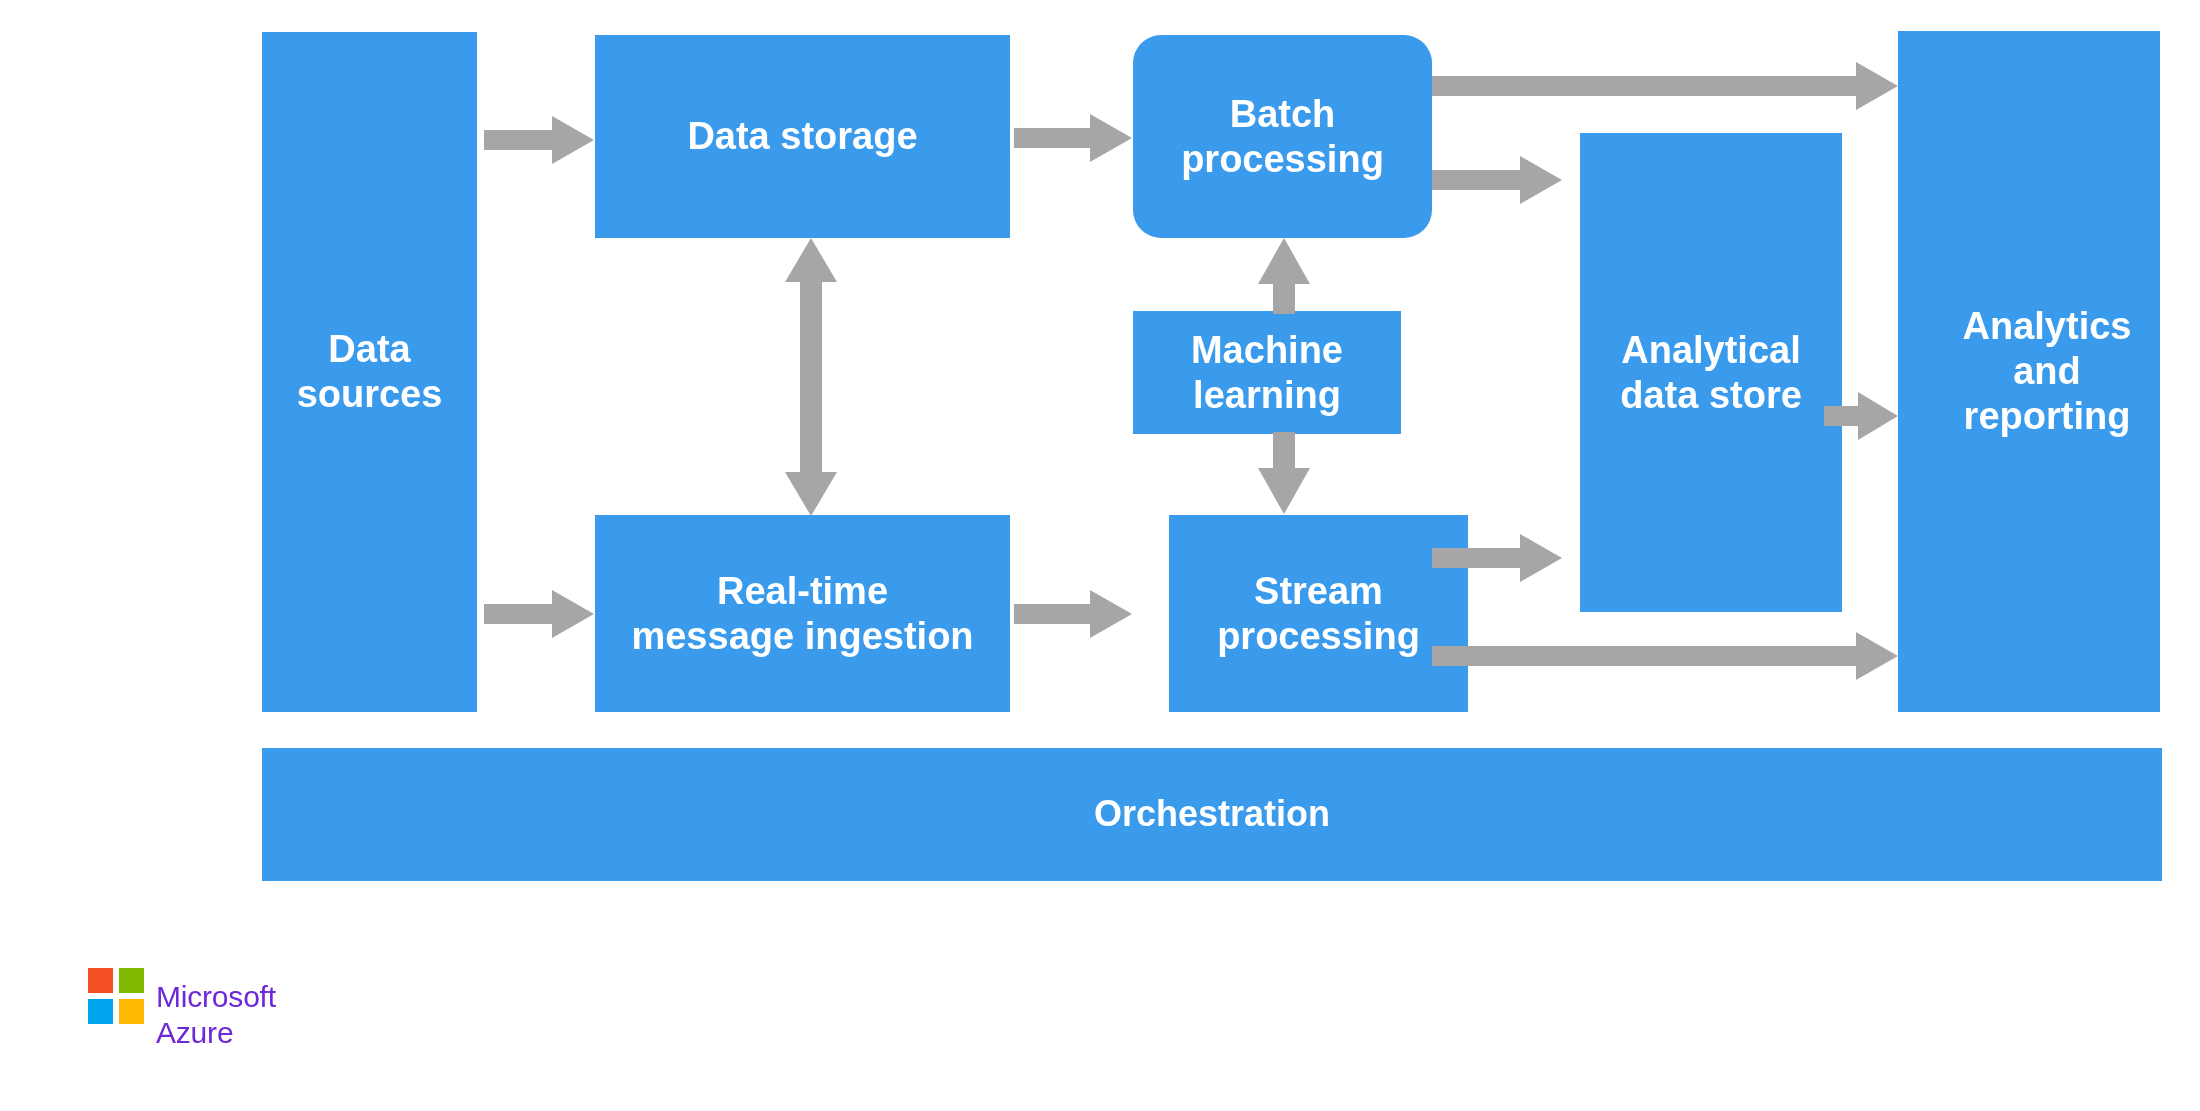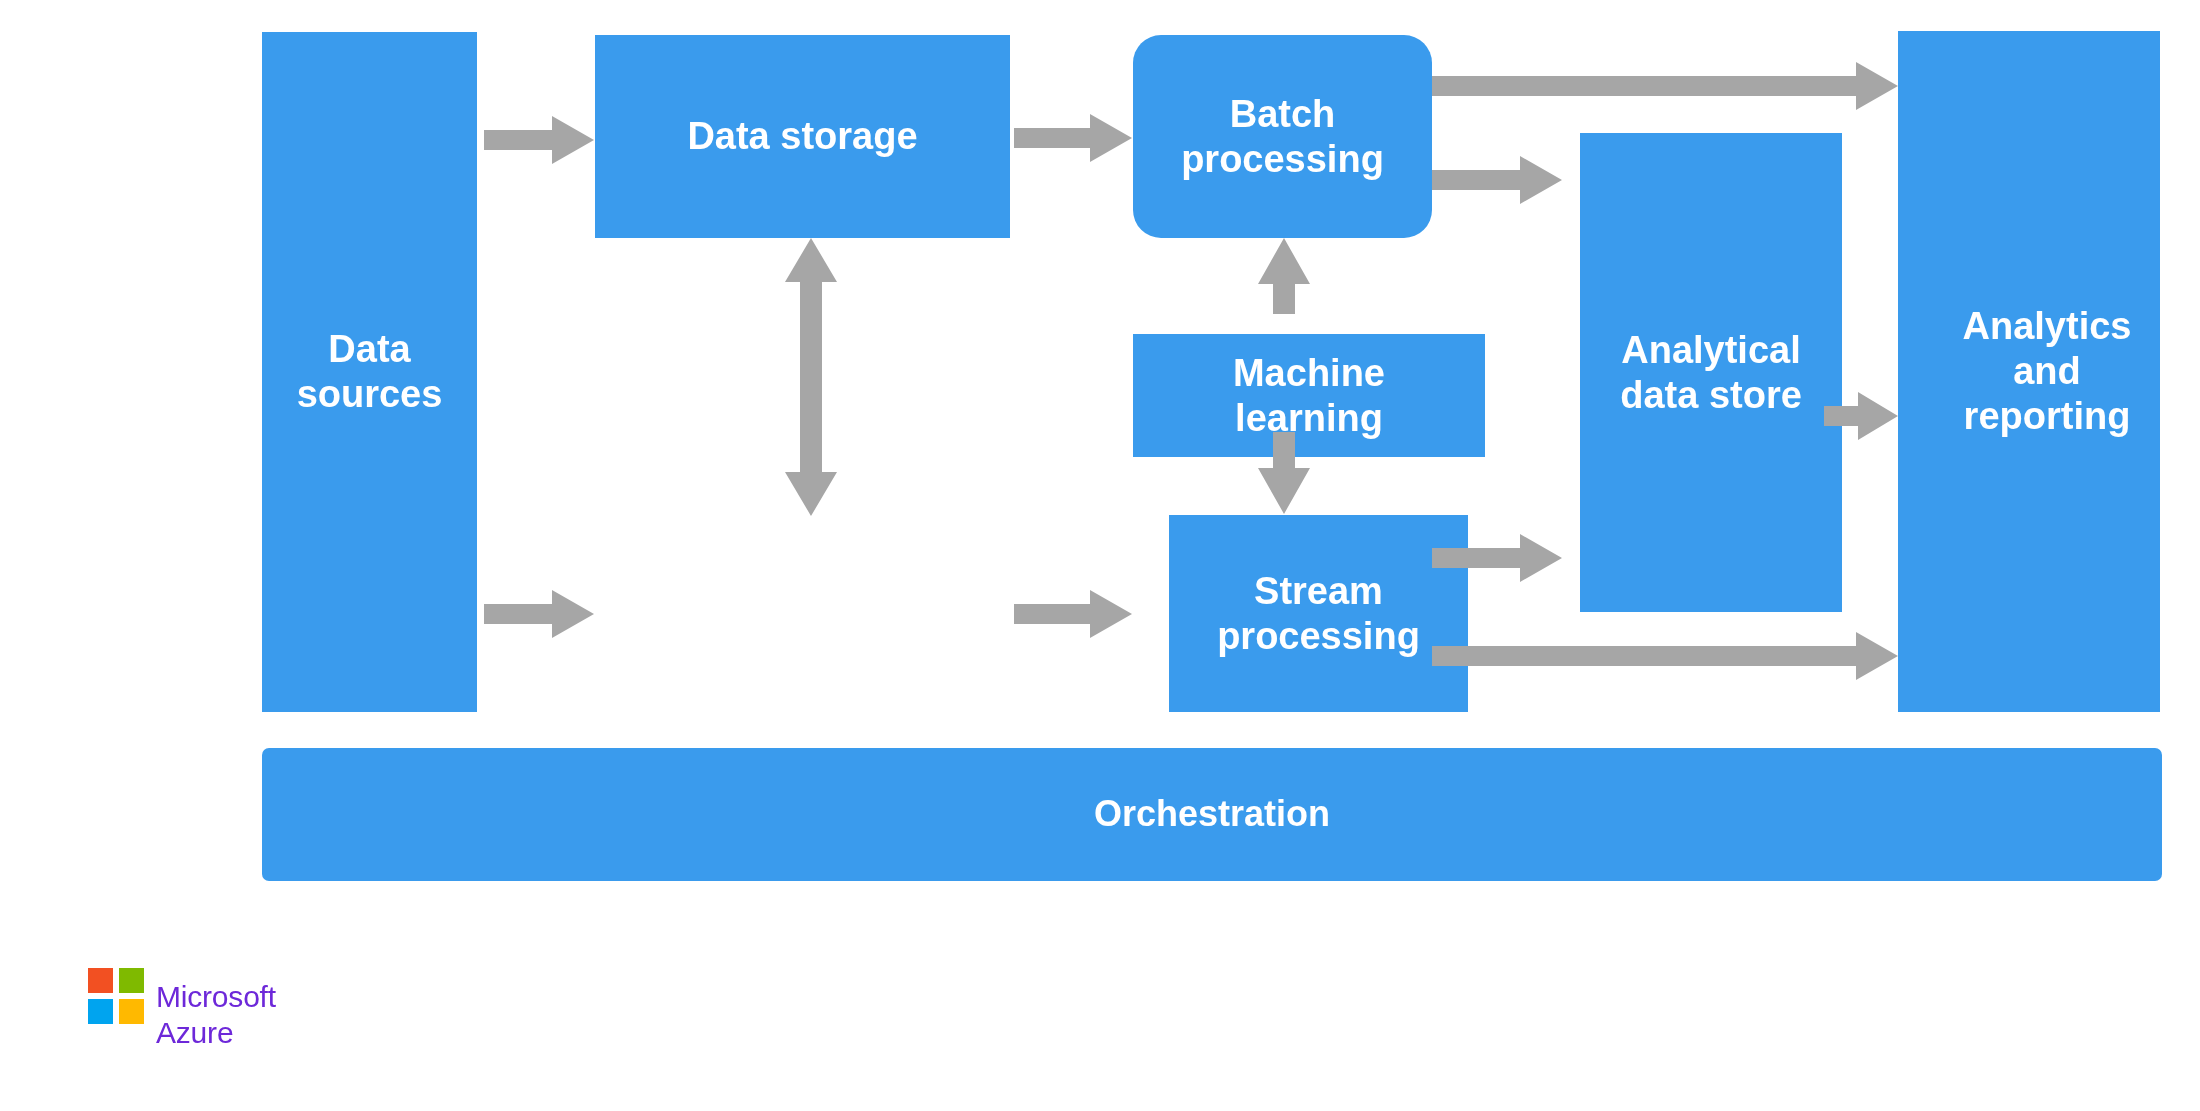--- a/index.html
+++ b/index.html
@@ -80,35 +80,37 @@
 <div id="canvas">
 
   <div class="node" style="left:595px; top:35px; width:415px; height:203px; font-size:38px;">Data storage</div>
 
   <div class="node" style="left:262px; top:32px; width:215px; height:680px; font-size:38px;">Data
 sources</div>
 
   <div class="node" style="left:1133px; top:35px; width:299px; height:203px; font-size:38px;border-radius:28px;">Batch
 processing</div>
 
-  <div class="node" style="left:1133px; top:311px; width:352px; height:123px; font-size:38px;margin-top:23px;">Machine
+  <div class="node" style="left:1133px; top:311px; width:268px; height:123px; font-size:38px;">Machine
 learning</div>
 
+  <div class="node" style="left:595px; top:515px; width:415px; height:197px; font-size:38px;">Real-time
+message ingestion</div>
 
   <div class="node" style="left:1169px; top:515px; width:299px; height:197px; font-size:38px;">Stream
 processing</div>
 
   <div class="node" style="left:1562px; top:133px; width:262px; height:479px; font-size:38px;margin-left:18px;">Analytical
 data store</div>
 
   <div class="node" style="left:1898px; top:31px; width:262px; height:681px; font-size:38px;padding-left:44px;">Analytics
 and
 reporting</div>
 
-  <div class="node" style="left:262px; top:748px; width:1900px; height:133px; font-size:36px;border-radius:7px;">Orchestration</div>
+  <div class="node" style="left:262px; top:748px; width:1900px; height:133px; font-size:36px;">Orchestration</div>
 
   <div class="arrow" style="left:484px; top:112px; width:112px; height:56px;">
     <svg width="112" height="56" viewBox="0 0 112 56">
       <path d="M0,18 L68,18 L68,4 L110,28 L68,52 L68,38 L0,38 Z" fill="#a6a6a6"></path>
     </svg>
   </div>
 
   <div class="arrow" style="left:484px; top:586px; width:112px; height:56px;">
     <svg width="112" height="56" viewBox="0 0 112 56">
       <path d="M0,18 L68,18 L68,4 L110,28 L68,52 L68,38 L0,38 Z" fill="#a6a6a6"></path>

